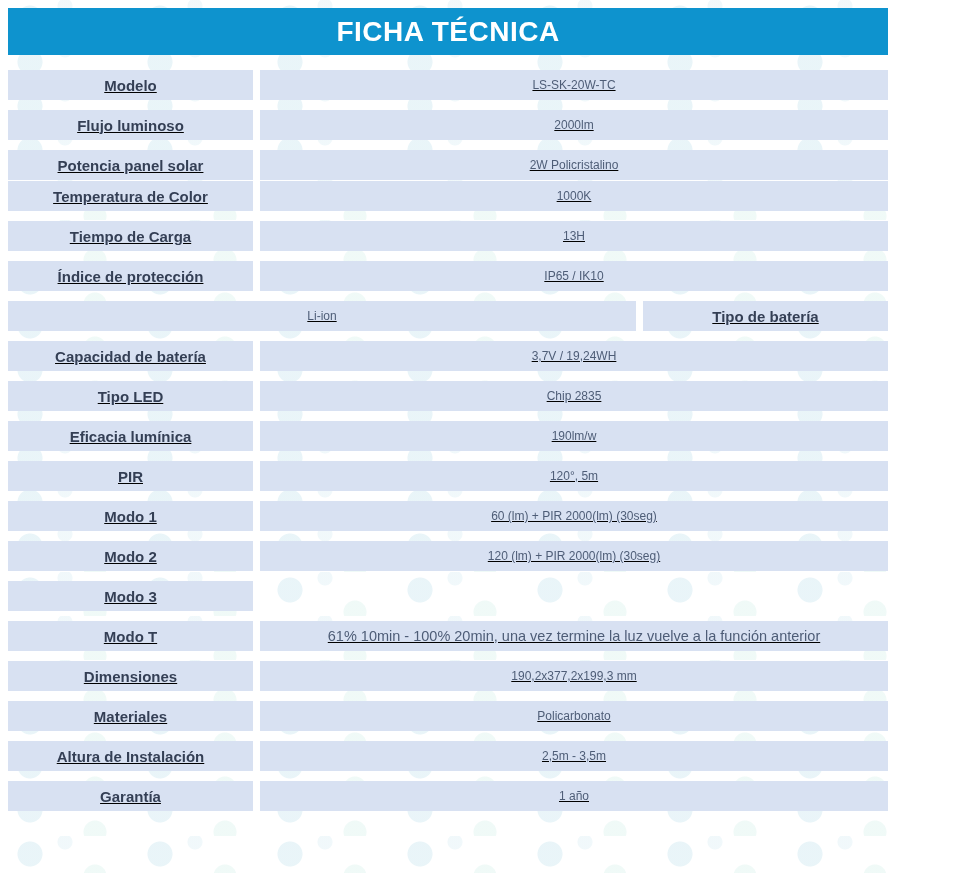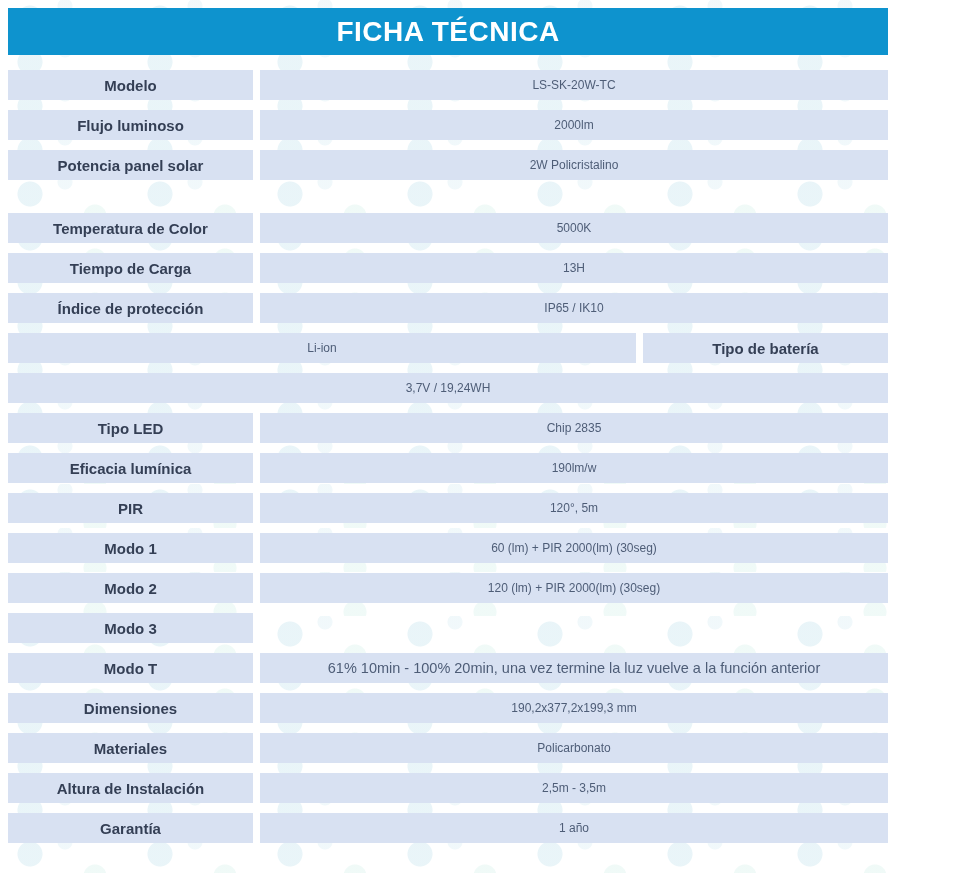--- a/index.html
+++ b/index.html
@@ -28,27 +28,27 @@
     background: var(--header-bg, #0E93CE);
     color: var(--header-text, #ffffff);
     display: flex;
     align-items: center;
     justify-content: center;
     font-size: 28px;
     font-weight: bold;
     letter-spacing: 0.5px;
     margin-bottom: 15px;
   }
-  .spec-table { width: 100%; }
+  .spec-table { width: 100%; text-decoration: underline; }
   .spec-row {
     display: flex;
     gap: 7px;
     margin-bottom: 10px;
   }
-  .spec-row.gap-large { margin-bottom: 33px; }
+  .spec-row.gap-large { margin-bottom: 1px; }
   .cell {
     background: var(--cell-bg, #D8E1F2);
     height: 30px;
     display: flex;
     align-items: center;
     justify-content: center;
     box-sizing: border-box;
   }
   .cell.label {
     width: 245px;
@@ -81,35 +81,36 @@
       <div class="spec-row">
         <div class="cell label">Flujo luminoso</div>
         <div class="cell value">2000lm</div>
       </div>
       <div class="spec-row gap-large">
         <div class="cell label">Potencia panel solar</div>
         <div class="cell value">2W Policristalino</div>
       </div>
       <div class="spec-row">
         <div class="cell label">Temperatura de Color</div>
-        <div class="cell value">5000K</div>
+        <div class="cell value">1000K</div>
       </div>
       <div class="spec-row">
         <div class="cell label">Tiempo de Carga</div>
         <div class="cell value">13H</div>
       </div>
       <div class="spec-row">
         <div class="cell label">Índice de protección</div>
         <div class="cell value">IP65 / IK10</div>
       </div>
       <div class="spec-row">
         <div class="cell value">Li-ion</div>
         <div class="cell label">Tipo de batería</div>
       </div>
       <div class="spec-row">
+        <div class="cell label">Capacidad de batería</div>
         <div class="cell value">3,7V / 19,24WH</div>
       </div>
       <div class="spec-row">
         <div class="cell label">Tipo LED</div>
         <div class="cell value">Chip 2835</div>
       </div>
       <div class="spec-row">
         <div class="cell label">Eficacia lumínica</div>
         <div class="cell value">190lm/w</div>
       </div>

